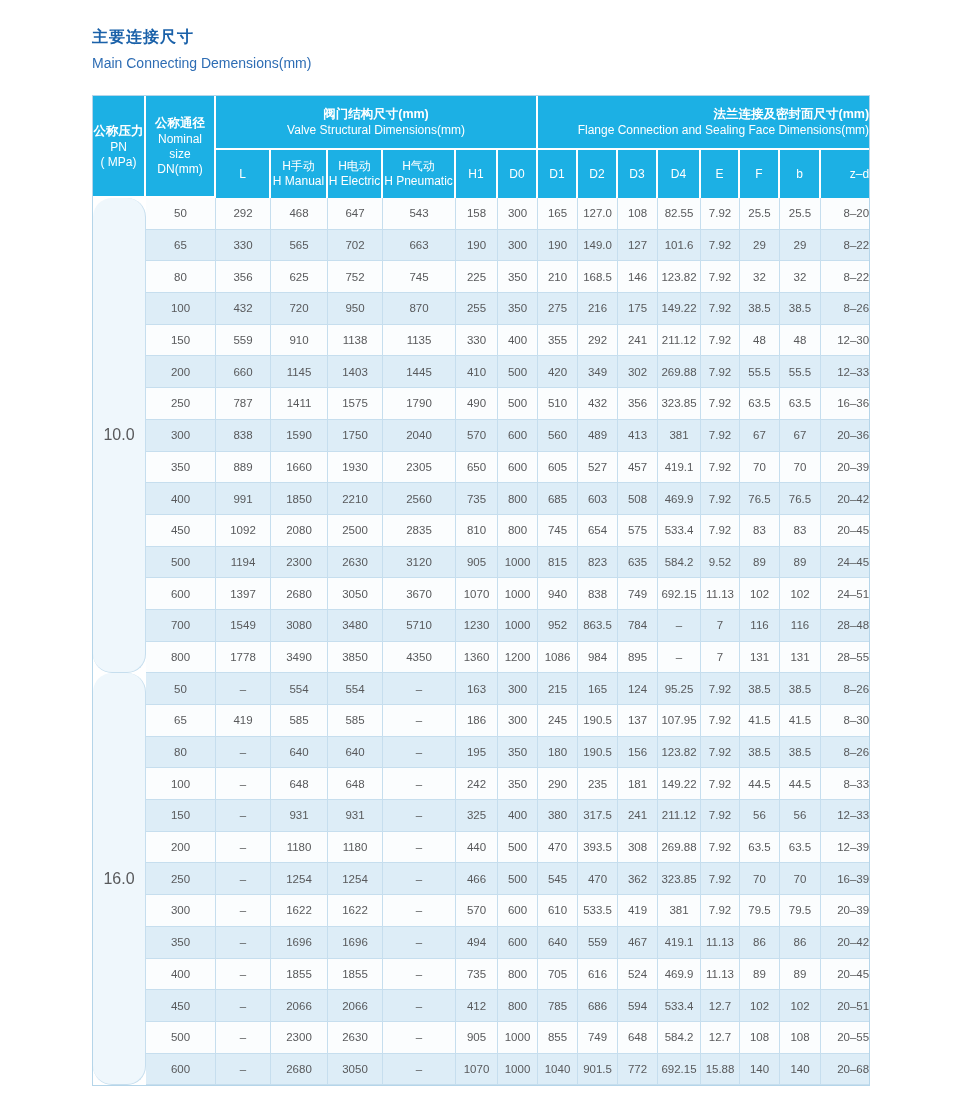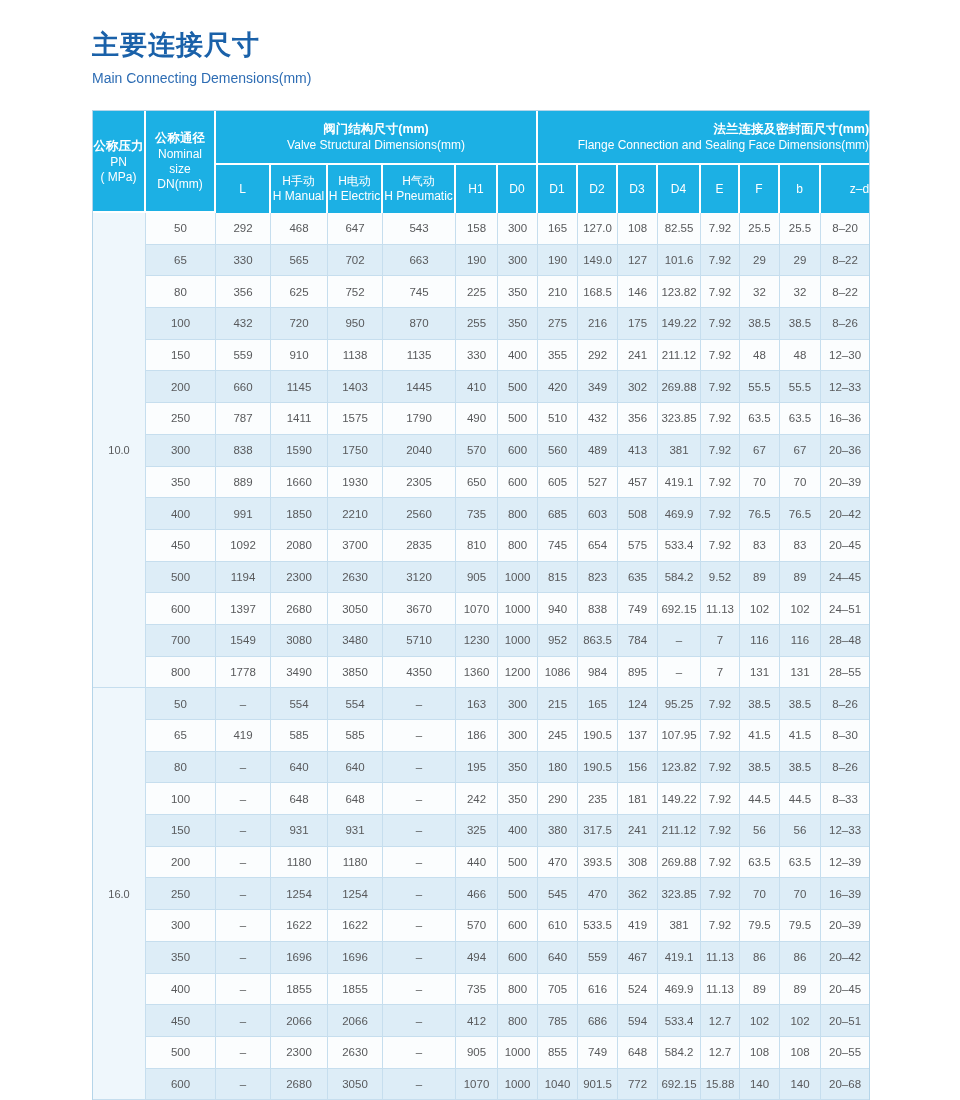--- a/index.html
+++ b/index.html
@@ -14,21 +14,21 @@
     --subtitle:#2e6db4;
   }
   html,body{margin:0;padding:0;}
   body{
     width:960px;height:1100px;background:#ffffff;
     font-family:"Liberation Sans","DejaVu Sans",sans-serif;
     -webkit-font-smoothing:antialiased;
   }
   .page-title{
     margin:27px 16px 0 92px;
-    font-size:27px;font-weight:bold;color:var(--title);
+    font-size:16px;font-weight:bold;color:var(--title);
     letter-spacing:1px;
   }
   .page-subtitle{
     margin:7px 0 8px 92px;
     font-size:14px;color:var(--subtitle);
   }
   table{
     border-collapse:separate;border-spacing:0;
     table-layout:fixed;width:776px;
     margin:24px 0 0 92px;
@@ -48,22 +48,22 @@
   #sub-header-row th{height:47px;font-size:12px;line-height:15px;}
   tbody td{
     height:30.7px;padding:0;
     text-align:center;vertical-align:middle;
     font-size:11.5px;color:var(--cell-text);
     border-right:1px solid var(--border);
     border-bottom:1px solid var(--border);
     background:var(--row-bg);
   }
   tbody tr.alt td{background:var(--row-alt-bg);}
-  tbody td.pn-cell{background:var(--pn-cell-bg) !important;font-size:11px;}
-  tbody td:last-child{border-right:none;}
+  tbody td.pn-cell{background:var(--pn-cell-bg) !important;font-size:16px;border-radius:19px;}
+  tbody td:last-child{border-right:none;text-align:right;}
 </style>
 </head>
 <body>
 
 <div class="page-title">主要连接尺寸</div>
 <div class="page-subtitle">Main Connecting Demensions(mm)</div>
 
 <table>
   <colgroup>
     <col style="width:53px">
@@ -321,21 +321,21 @@
         <td>469.9</td>
         <td>7.92</td>
         <td>76.5</td>
         <td>76.5</td>
         <td>20–42</td>
       </tr>
       <tr>
         <td>450</td>
         <td>1092</td>
         <td>2080</td>
-        <td>3700</td>
+        <td>2500</td>
         <td>2835</td>
         <td>810</td>
         <td>800</td>
         <td>745</td>
         <td>654</td>
         <td>575</td>
         <td>533.4</td>
         <td>7.92</td>
         <td>83</td>
         <td>83</td>

